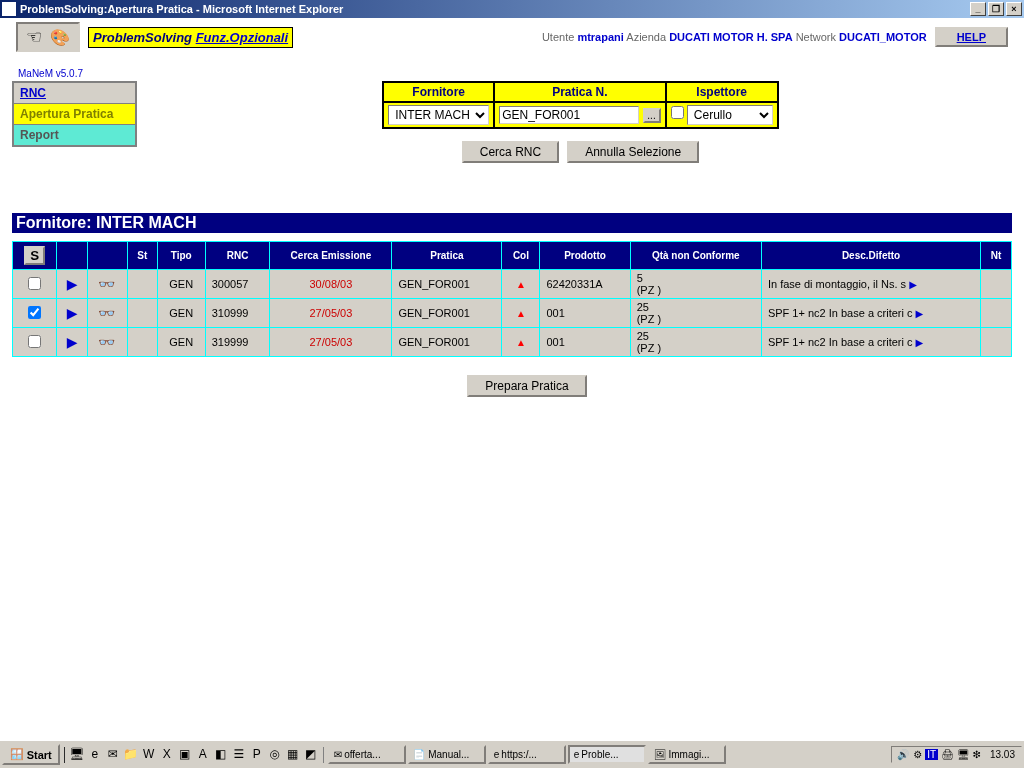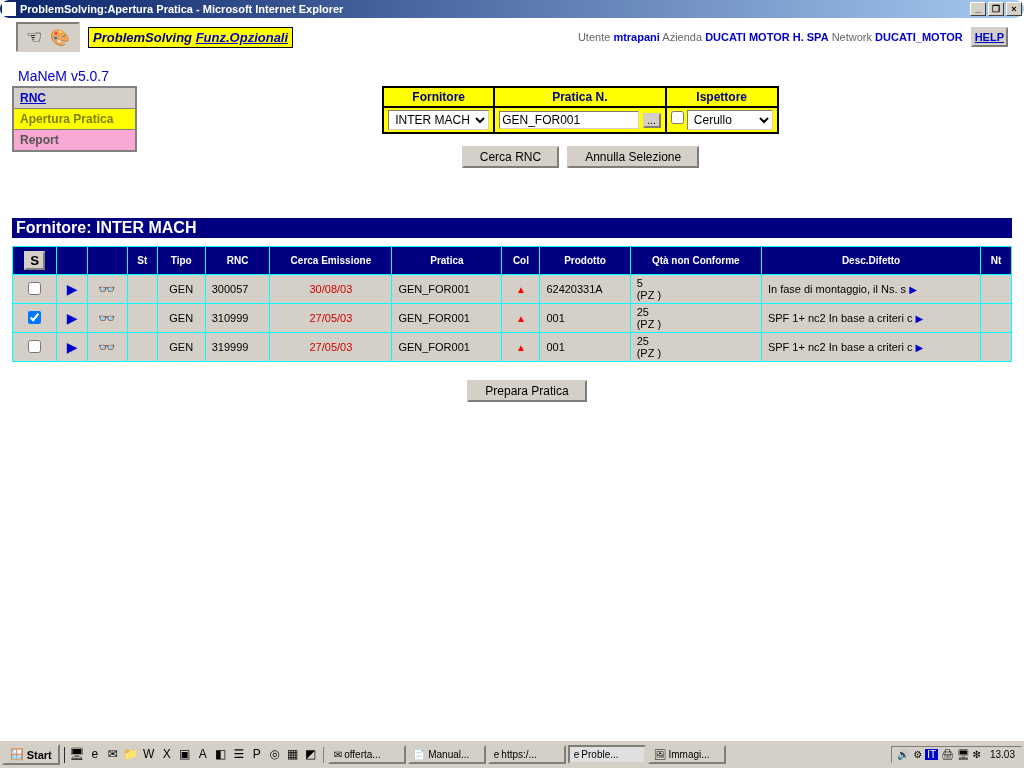--- a/index.html
+++ b/index.html
@@ -1,45 +1,45 @@
 <!DOCTYPE html>
 <html><head>
 <meta charset="utf-8">
 <style>
 * { box-sizing: border-box; margin: 0; padding: 0; }
 body { font-family: Verdana, Arial, sans-serif; font-size: 11px; background: #fff; width: 1024px; height: 768px; overflow: hidden; }
 
 
-.titlebar { background: linear-gradient(to right, #0a246a, #a6caf0); height: 18px; display: flex; align-items: center; padding: 0 2px; color: #fff; font-weight: bold; font-size: 11px; border-radius: 9px; }
+.titlebar { background: linear-gradient(to right, #0a246a, #a6caf0); height: 18px; display: flex; align-items: center; padding: 0 2px; color: #fff; font-weight: bold; font-size: 11px; }
 .titlebar .ie-icon { width: 14px; height: 14px; margin-right: 4px; background: #fff; display: inline-block; }
 .titlebar .title { flex: 1; }
 .titlebar .winbtn { width: 16px; height: 14px; background: #d4d0c8; border: 1px solid #fff; border-right-color: #404040; border-bottom-color: #404040; margin-left: 2px; text-align: center; font-size: 9px; line-height: 12px; color: #000; font-family: Arial; }
 
 
 .toolbar { display: flex; align-items: center; padding: 4px 16px 4px 16px; gap: 8px; }
 .navbtns { border: 2px inset #d4d0c8; background: #d4d0c8; padding: 2px 8px; display: flex; gap: 8px; align-items: center; }
 .hand-icon { font-size: 18px; }
 .paint-icon { font-size: 16px; }
 .ps-box { background: #ffff00; border: 1px solid #000; padding: 2px 4px; font-weight: bold; font-style: italic; color: #000080; font-size: 13px; }
 .ps-box .underline { text-decoration: underline; color: #0000cd; }
 .header-info { flex: 1; text-align: right; font-size: 11px; color: #666; }
 .header-info .blue { color: #0000cd; font-weight: bold; }
-.help-btn { border: 2px outset #d4d0c8; background: #d4d0c8; padding: 2px 2px; color: #0000cd; font-weight: bold; text-decoration: underline; }
-
-
-.version { color: #0000cd; font-size: 14px; margin: 12px 16px 2px 18px; }
+.help-btn { border: 2px outset #d4d0c8; background: #d4d0c8; padding: 2px 20px; color: #0000cd; font-weight: bold; text-decoration: underline; }
+
+
+.version { color: #0000cd; font-size: 10px; margin: 12px 16px 2px 18px; }
 
 
 .layout { display: flex; align-items: flex-start; }
 .sidemenu { width: 125px; margin-left: 12px; border: 2px solid #808080; }
 .sidemenu .item { padding: 3px 6px; border-bottom: 1px solid #808080; font-weight: bold; font-size: 12px; }
 .sidemenu .item:last-child { border-bottom: none; }
 .sidemenu .rnc { background: #d4d0c8; color: #0000cd; text-decoration: underline; }
 .sidemenu .active { background: #ffff00; color: #808000; }
-.sidemenu .report { background: #f9a8d4; color: #555; }
+.sidemenu .report { background: #5eead4; color: #555; }
 
 
 .filterwrap { flex: 1; display: flex; flex-direction: column; align-items: center; }
 .filterbox { background: #ffff00; border: 1px solid #000; display: table; }
 .filterbox .row { display: table-row; }
 .filterbox .cell { display: table-cell; padding: 2px 6px; text-align: center; vertical-align: middle; border: 1px solid #000; font-weight: bold; color: #000080; font-size: 12px; }
 .filterbox .inpcell { background: #ffff00; padding: 2px 4px; }
 .filterbox select, .filterbox input[type=text] { font-size: 12px; border: 1px inset #d4d0c8; padding: 1px 2px; background: #fff; }
 .filterbox .pratica-input { width: 140px; }
 .filterbox .dots { width: 18px; border: 2px outset #d4d0c8; background: #d4d0c8; font-size: 10px; text-align: center; }

